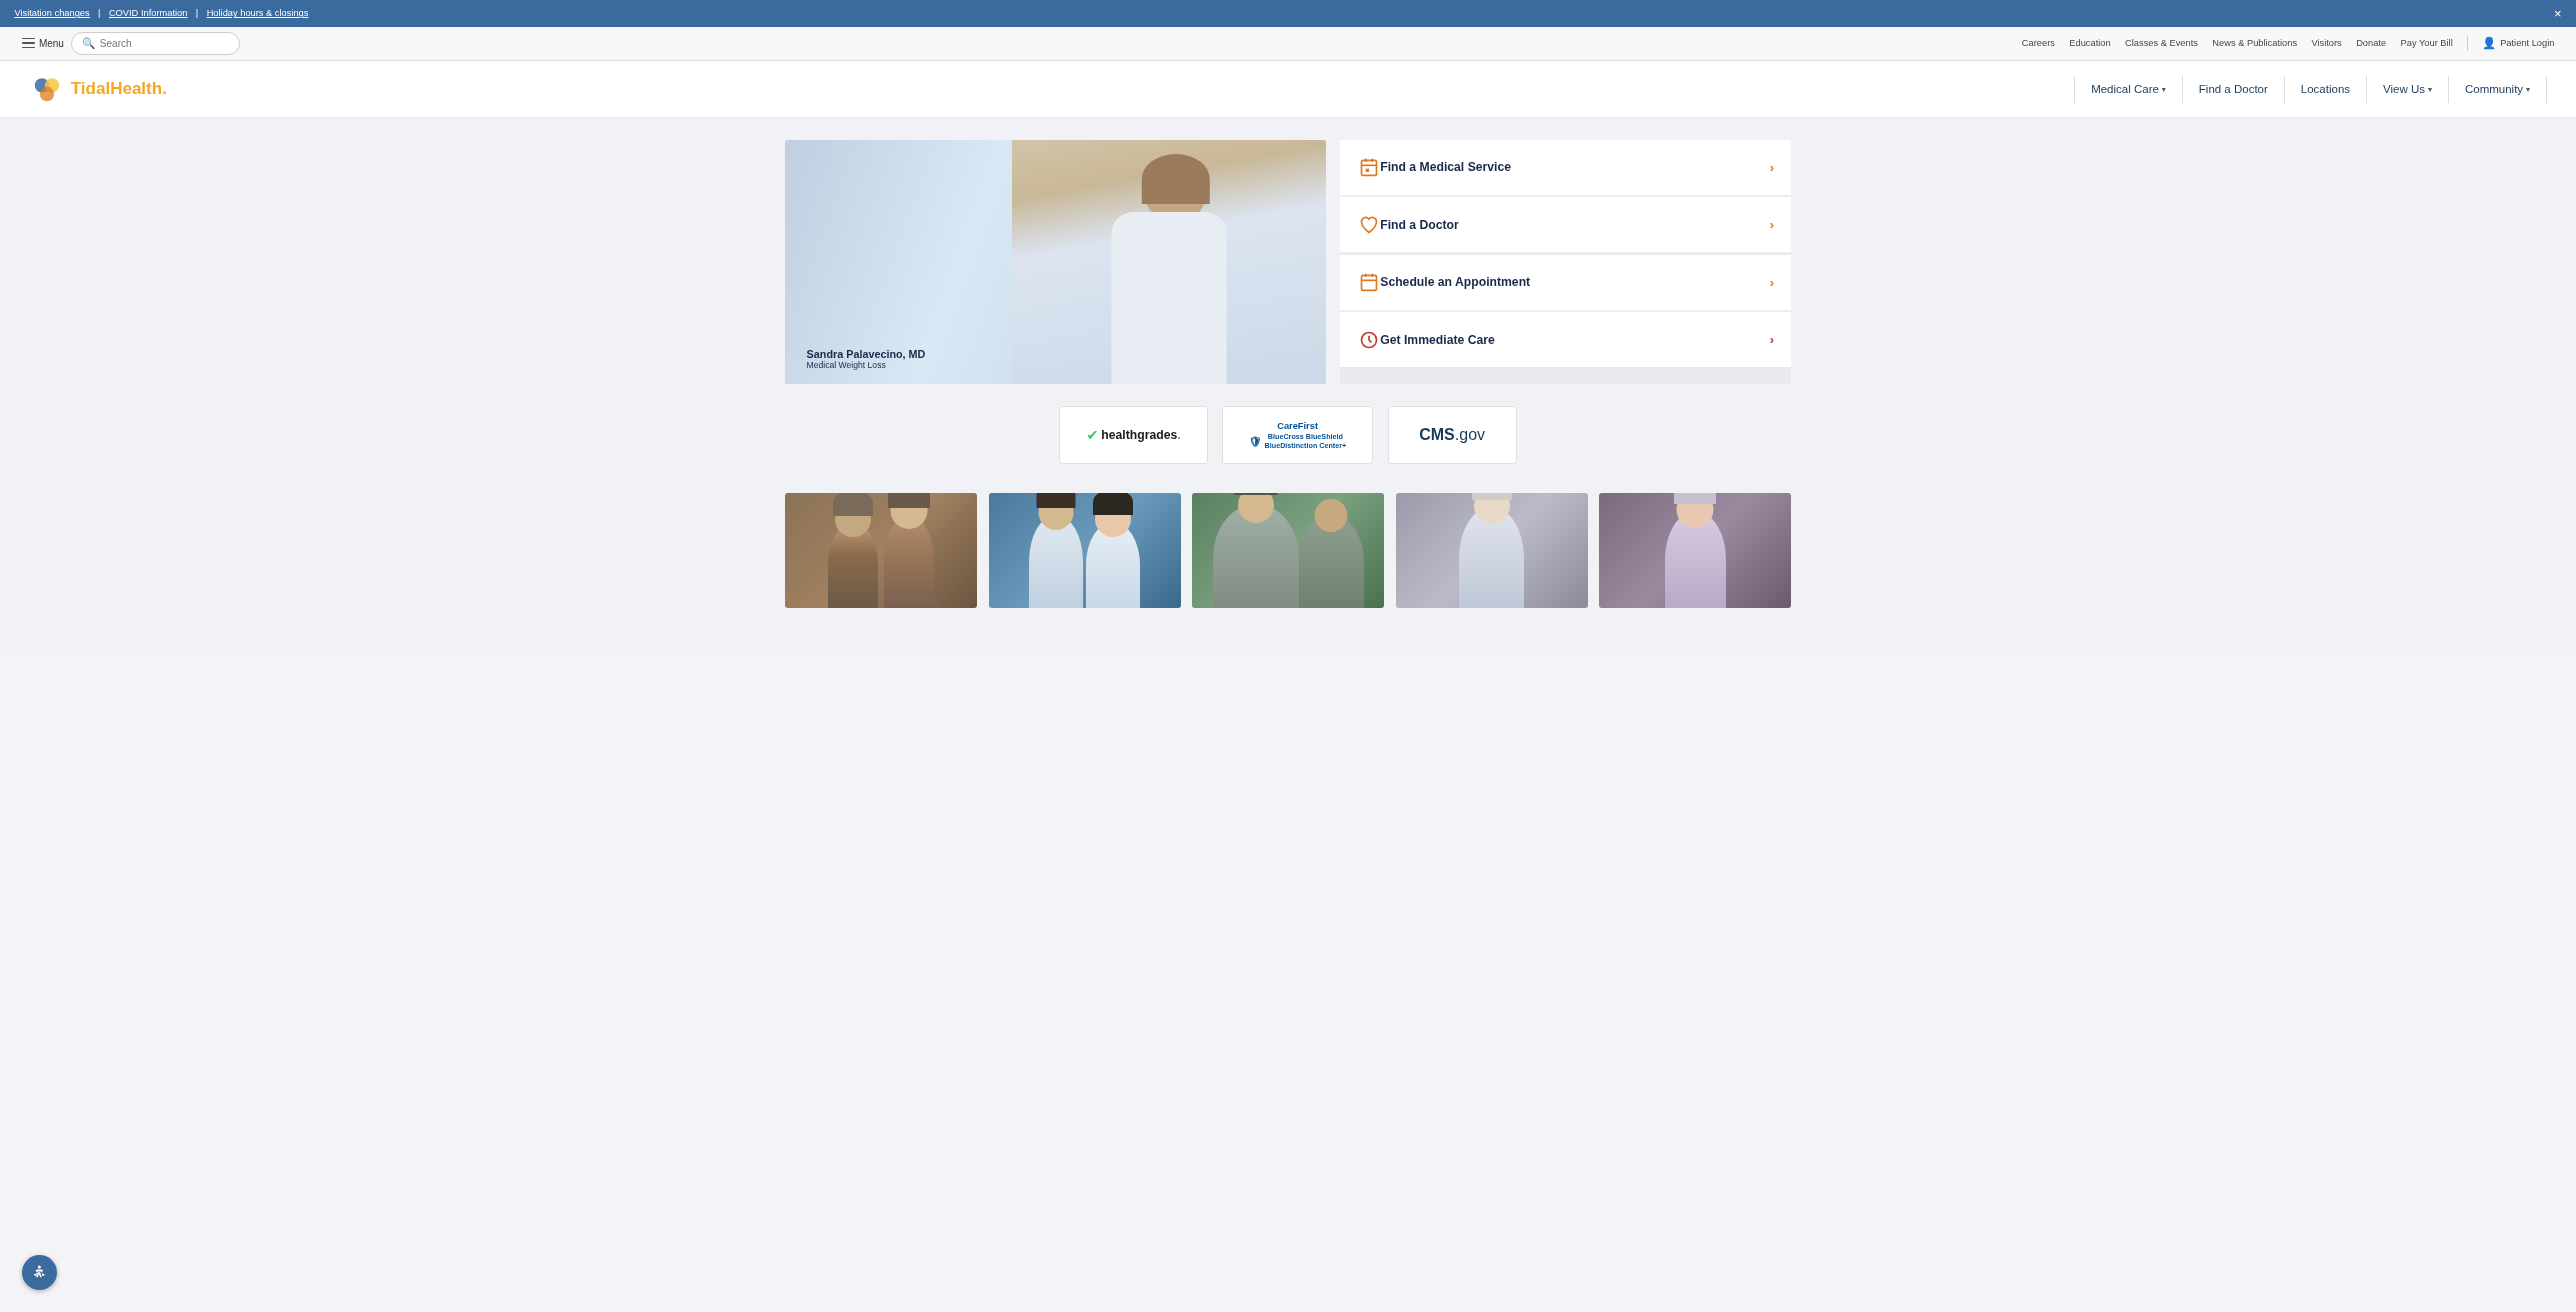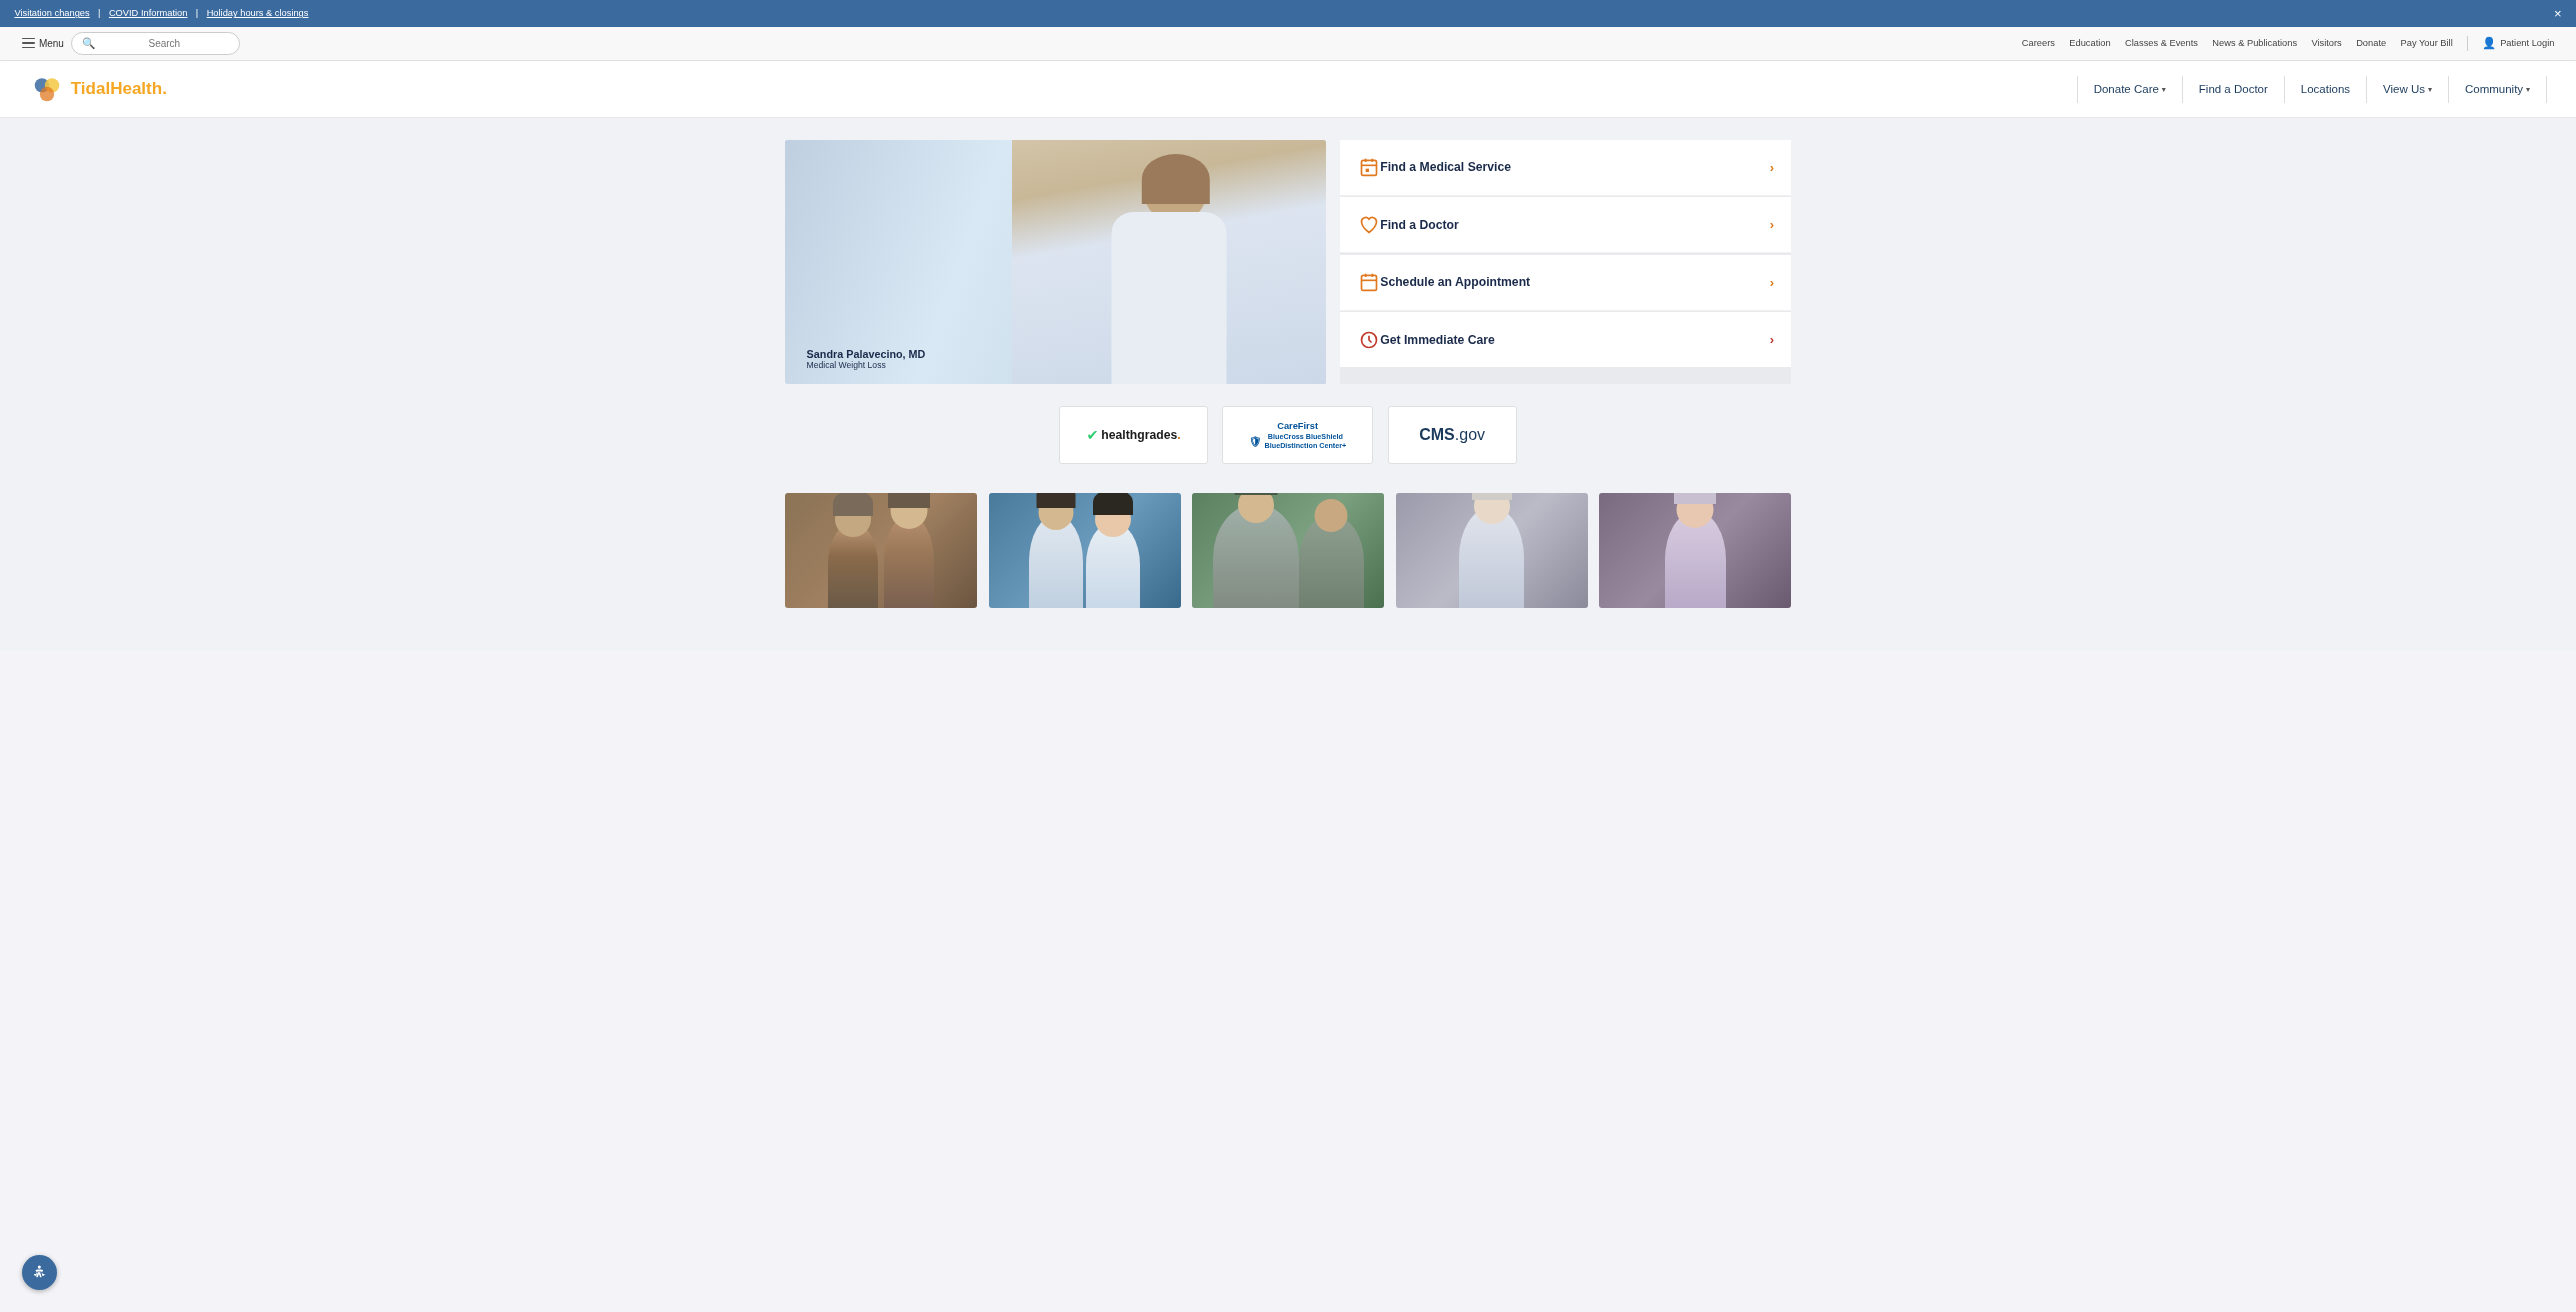--- a/index.html
+++ b/index.html
@@ -32,21 +32,21 @@
     .menu-btn {
       background: none; border: none; cursor: pointer;
       display: flex; align-items: flex-start; gap: 4.3px; font-size: 10px; color: #333;
     }
     .search-box {
       display: flex; align-items: center;
       border: 0.7px solid #ccc; border-radius: 14.4px; padding: 3.6px 10px;
       background: #fff; gap: 4.3px;
     }
     .search-box input {
-      border: none; outline: none; font-size: 10px; width: 129px; background: transparent; text-align: center;
+      border: none; outline: none; font-size: 10px; width: 129px; background: transparent;
     }
     .secondary-nav-right { display: flex; align-items: center; gap: 14.4px; font-size: 9.3px; color: #444; }
     .secondary-nav-right a { color: #444; text-decoration: none; cursor: pointer; }
     .patient-login {
       display: flex; align-items: center; gap: 3.6px;
       color: #3a6a9e; text-decoration: none; font-size: 9.3px; cursor: pointer;
     }
 
     
     .primary-nav {
@@ -256,21 +256,21 @@
       <circle cx="18" cy="20" r="10" fill="#3a6aa0" opacity="0.85"></circle>
       <circle cx="32" cy="20" r="10" fill="#f5c842" opacity="0.85"></circle>
       <circle cx="25" cy="32" r="10" fill="#e07820" opacity="0.75"></circle>
     </svg>
     <span class="logo-text">
       <span>TidalHealth</span><span style="color:#f5a623;">.</span>
     </span>
   </a>
   <nav class="nav-links">
     <a class="nav-link">
-      <span>Donate Care</span>
+      <span>Medical Care</span>
       <span class="chevron">▾</span>
     </a>
     <a class="nav-link">
       <span>Find a Doctor</span>
     </a>
     <a class="nav-link">
       <span>Locations</span>
     </a>
     <a class="nav-link">
       <span>View Us</span>

